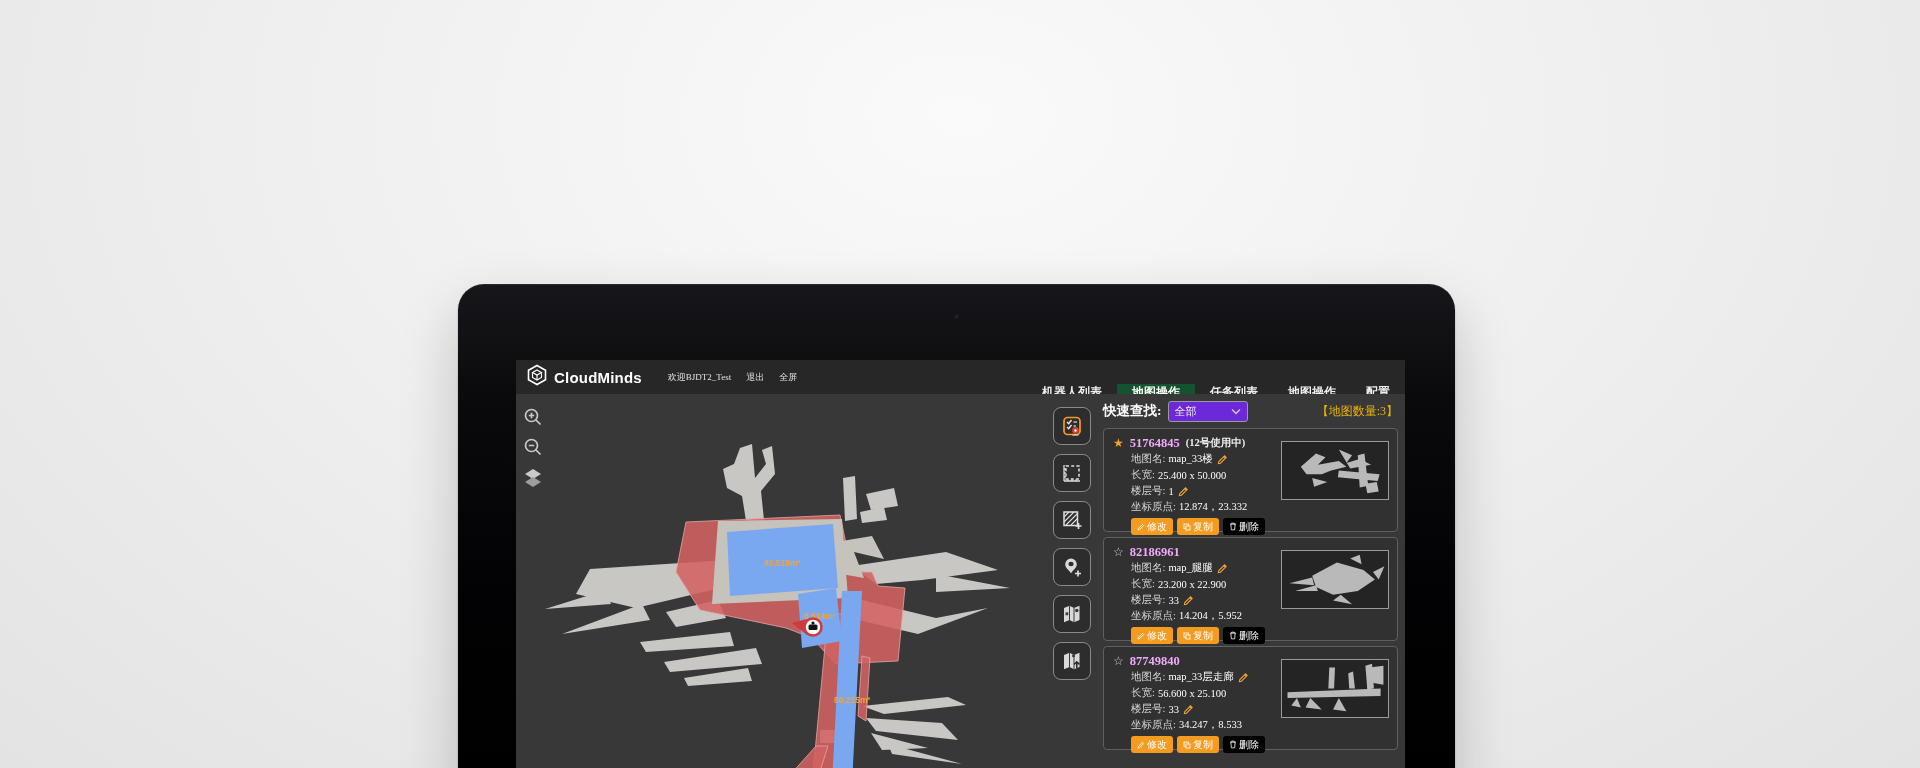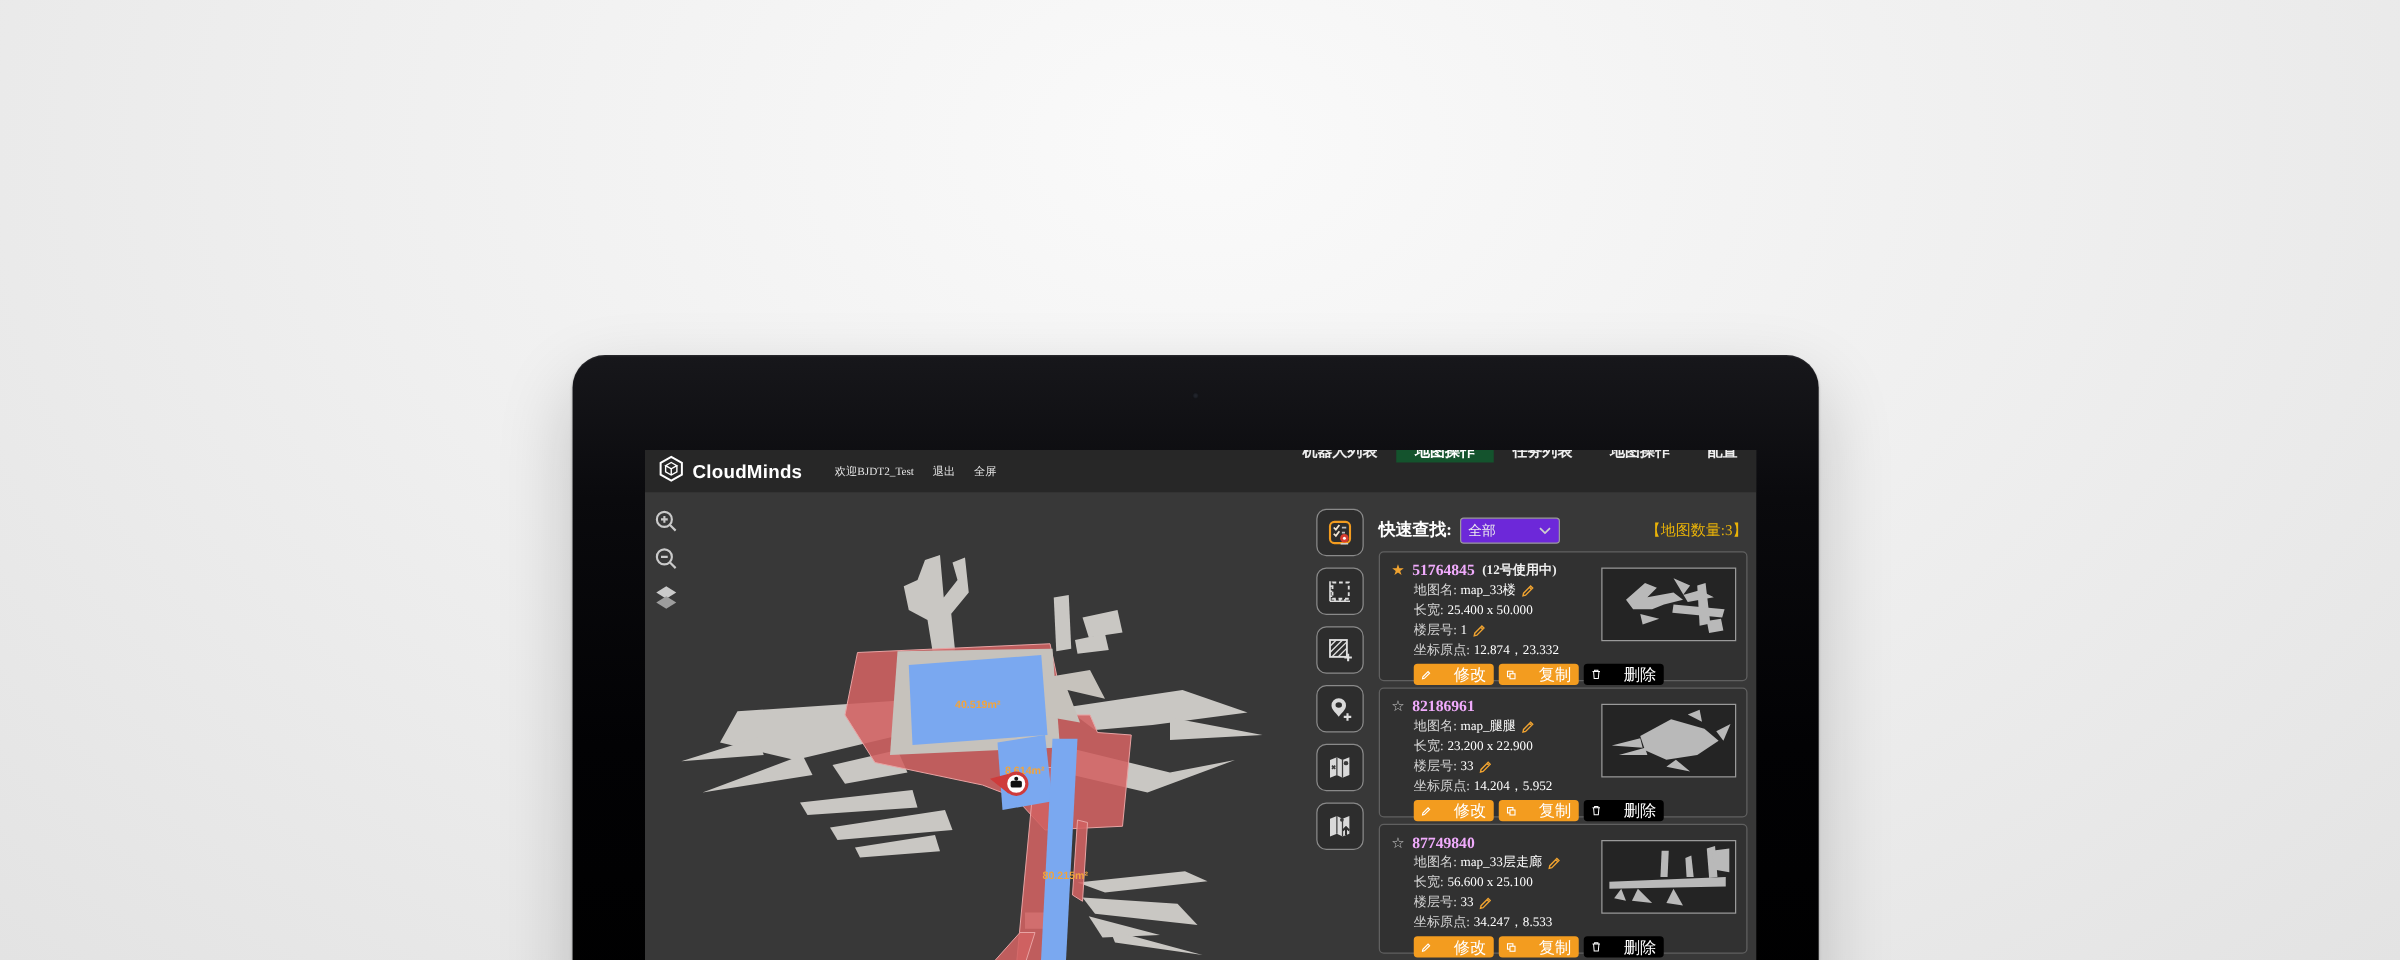--- a/index.html
+++ b/index.html
@@ -17,21 +17,21 @@
   .screen { position:absolute; left:58px; top:76px; width:889px; height:424px; background:#383838; overflow:hidden; }
 
   
   .navbar { position:absolute; left:0; top:0; width:889px; height:34px; background:#272727;
             display:flex; align-items:center; }
   .brand { display:flex; align-items:center; gap:6px; margin-left:10px; }
   .brand-name { color:#fff; font-weight:bold; font-size:15px; letter-spacing:.2px; }
   .nav-small { color:#e2e2e2; font-size:9px; font-family:"Liberation Serif", serif; }
   .welcome { margin-left:26px; }
   .navlink { margin-left:15px; cursor:pointer; text-decoration:none; }
-  .menu { margin-left:auto; height:48px; display:flex; align-items:flex-start; }
+  .menu { margin-left:auto; height:48px; display:flex; align-items:flex-end; }
   .menu-item { display:flex; align-items:center; padding:0 15px; color:#efefef; font-size:12px;
                font-weight:bold; font-family:"Liberation Serif", serif; cursor:pointer; white-space:nowrap; }
   .menu-item.active { background:#14532d; color:#fff; }
 
   
   .content { position:absolute; left:0; top:34px; width:889px; height:390px; background:#383838; }
 
   
   .map-area { position:absolute; left:0; top:0; width:524px; height:390px; overflow:hidden; }
   .map-controls { position:absolute; left:4px; top:10px; display:flex; flex-direction:column; gap:4px; z-index:5; }
@@ -39,42 +39,42 @@
             align-items:center; justify-content:center; cursor:pointer; }
   .map-label { fill:#f2a43c; font-size:8.5px; font-weight:bold; font-family:"Liberation Sans",sans-serif; }
 
   
   .toolbar { position:absolute; left:537px; top:13px; display:flex; flex-direction:column; gap:9px; }
   .tool-btn { width:38px; height:38px; border-radius:8px; background:#2d2d2d; border:1px solid #8a8a8a;
               display:flex; align-items:center; justify-content:center; cursor:pointer; }
 
   
   .panel { position:absolute; left:587px; top:0; width:295px; height:390px; }
-  .panel-head { display:flex; align-items:center; height:24px; margin-top:18px; }
+  .panel-head { display:flex; align-items:center; height:24px; margin-top:5px; }
   .qf-label { color:#fff; font-size:13.5px; font-weight:bold; font-family:"Liberation Serif", serif; }
   .dropdown { margin-left:6px; width:80px; height:21px; border:1px solid #9a9a9a; border-radius:3px;
               display:flex; align-items:center; justify-content:space-between; padding:0 6px;
               color:#eee; font-size:11px; font-family:"Liberation Serif", serif; background:#6d28d9; cursor:pointer; }
   .map-count { margin-left:auto; color:#eab308; font-size:12px; font-weight:normal; font-family:"Liberation Serif", serif; }
 
   .card { position:relative; width:295px; height:104px; margin-top:5px; background:#313131;
           border:1px solid #606060; border-radius:4px; padding:6px 9px 0 9px;
           font-family:"Liberation Serif", serif; }
   .card-title-row { display:flex; align-items:center; gap:6px; height:16px; }
   .star { font-size:12px; color:#c9c9c9; cursor:pointer; line-height:1; }
   .star.fav { color:#f0a330; }
   .card-id { color:#f0abfc; font-size:12.5px; font-weight:bold; }
   .card-badge { color:#efefef; font-size:10.5px; font-weight:bold; }
   .info-row { display:flex; align-items:center; height:16px; font-size:10.5px; margin-left:18px; }
   .info-label { color:#d5d5d5; }
   .info-value { color:#fff; margin-left:3px; }
   .pencil { margin-left:4px; cursor:pointer; flex:none; }
   .btn-row { display:flex; gap:4px; margin-left:18px; margin-top:3px; }
-  .btn { display:inline-flex; align-items:center; gap:18px; height:17px; padding:0 6px; border-radius:3px;
-         font-size:13px; color:#fff; background:#f39c1f; border:none; cursor:pointer;
+  .btn { display:inline-flex; align-items:center; gap:2px; height:17px; padding:0 6px; border-radius:3px;
+         font-size:10px; color:#fff; background:#f39c1f; border:none; cursor:pointer;
          font-family:"Liberation Serif", serif; }
   .btn.gray { background:#000000; }
   .thumb { position:absolute; right:8px; top:12px; width:108px; height:59px; background:#242424;
            border:1px solid #9a9a9a; cursor:pointer; }
 </style>
 </head>
 <body>
 
 <div class="stage">
   <div class="laptop">

